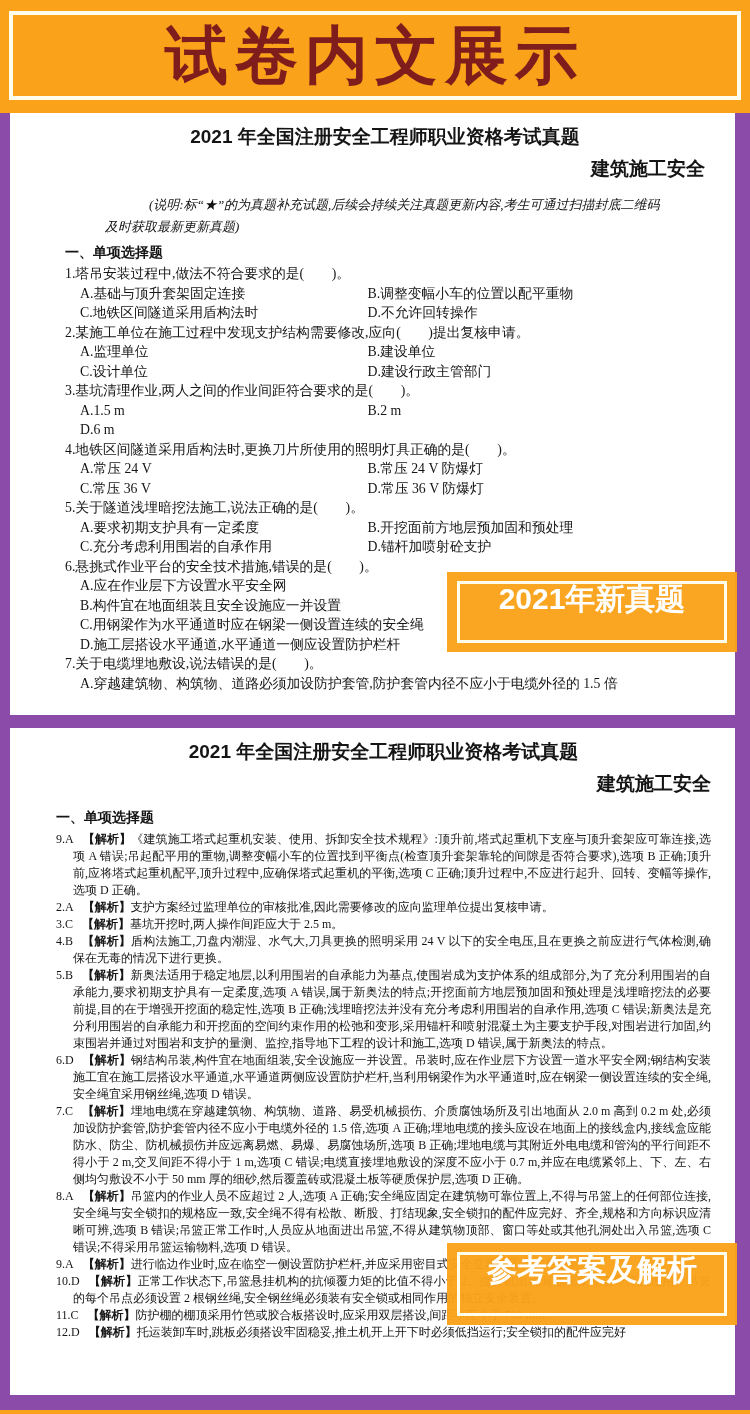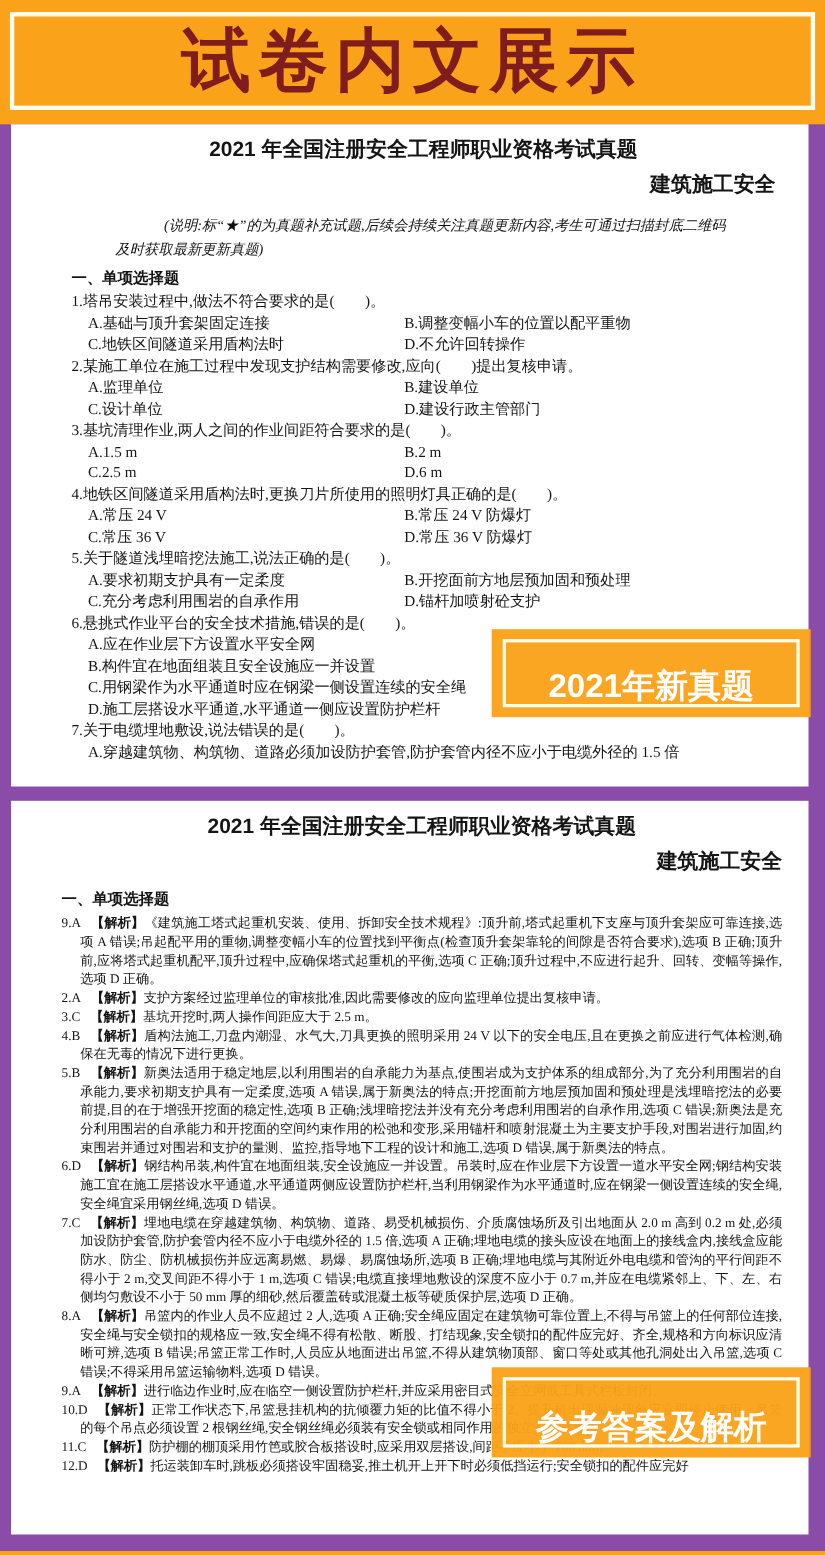--- a/index.html
+++ b/index.html
@@ -47,21 +47,21 @@
   .answer{font-size:12px;line-height:17px;margin:0;text-align:justify;
     padding-left:17px;text-indent:-17px;}
   .a-label{margin-right:9px;}
   .a-tag{font-family:"Liberation Sans","DejaVu Sans",sans-serif;font-weight:700;}
 
   
   .badge{position:absolute;left:447px;width:290px;background:rgba(250,162,25,0.96);z-index:6;}
   .badge-new{top:572px;height:80px;}
   .badge-ans{top:1243px;height:82px;}
   .badge-frame{position:absolute;left:10px;right:10px;top:9px;bottom:9px;
-    border:3px solid #FFFDEB;display:flex;align-items:flex-end;justify-content:center;}
+    border:3px solid #FFFDEB;display:flex;align-items:flex-start;justify-content:center;}
   .badge-label{font-family:"Liberation Sans","DejaVu Sans",sans-serif;font-weight:700;
     font-size:30px;color:#FFFFFF;line-height:1;white-space:nowrap;}
 
   
   .bottom-strip{position:absolute;left:0;bottom:0;width:750px;height:4px;background:#FAA219;}
 </style>
 </head>
 <body>
 
 <div class="page">
@@ -97,21 +97,20 @@
             <div class="q-option">B.建设单位</div>
             <div class="q-option">C.设计单位</div>
             <div class="q-option">D.建设行政主管部门</div>
           </div>
         </div>
         <div class="question">
           <div class="q-stem">3.基坑清理作业,两人之间的作业间距符合要求的是(　　)。</div>
           <div class="q-options two-col">
             <div class="q-option">A.1.5 m</div>
             <div class="q-option">B.2 m</div>
-            <div class="q-option">C.2.5 m</div>
             <div class="q-option">D.6 m</div>
           </div>
         </div>
         <div class="question">
           <div class="q-stem">4.地铁区间隧道采用盾构法时,更换刀片所使用的照明灯具正确的是(　　)。</div>
           <div class="q-options two-col">
             <div class="q-option">A.常压 24 V</div>
             <div class="q-option">B.常压 24 V 防爆灯</div>
             <div class="q-option">C.常压 36 V</div>
             <div class="q-option">D.常压 36 V 防爆灯</div>

